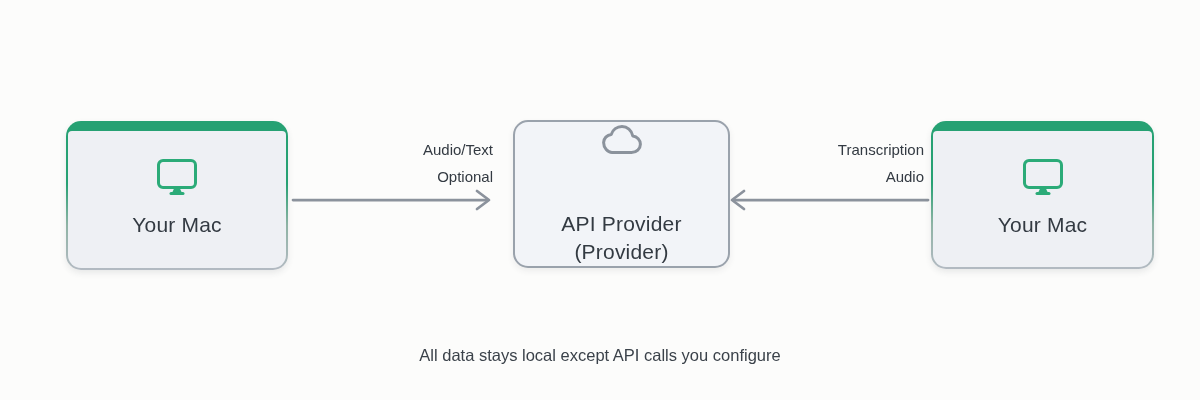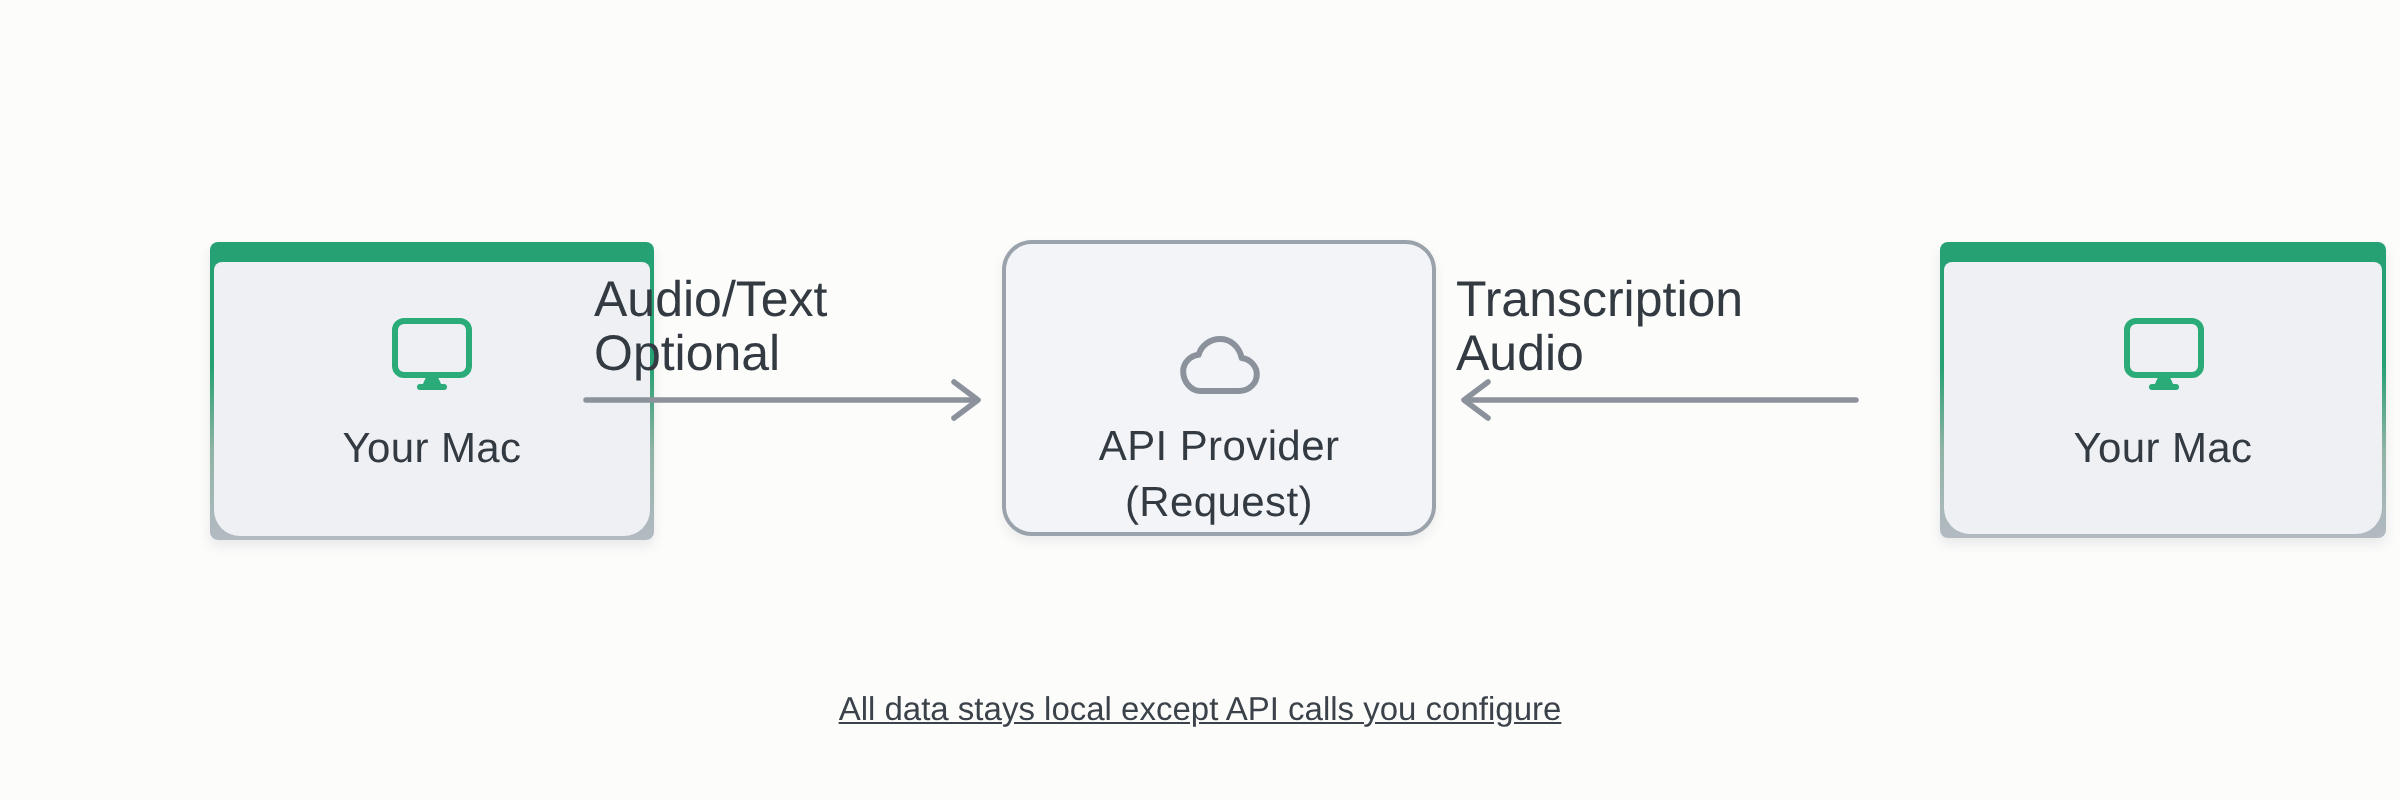--- a/index.html
+++ b/index.html
@@ -18,46 +18,46 @@
     font-family: "Liberation Sans", "DejaVu Sans", sans-serif;
     background: var(--bg);
     color: var(--text);
     overflow: hidden;
   }
   .stage { position: relative; width: 1200px; height: 400px; }
 
   
   .node-green {
     position: absolute;
-    border-radius: 4px;
+    border-radius: 15px;
     padding: 10px 2px 2px 2px;
     background: linear-gradient(180deg, var(--green) 0%, var(--green) 42%, #8fb3a5 70%, #b3bac2 100%);
     box-shadow: 0 3px 6px rgba(45,55,65,0.10);
-    margin-left: 39px;
   }
   .node-green .inner {
     width: 100%; height: 100%;
     background: var(--box-fill);
     border-radius: 4px 4px 13px 13px;
     display: flex; flex-direction: column;
     align-items: center; justify-content: center;
     gap: 13px;
     padding-bottom: 4px;
   }
 
   
   .node-gray {
     position: absolute;
     border: 2px solid var(--gray-border);
     border-radius: 15px;
     background: var(--mid-fill);
     box-shadow: 0 3px 6px rgba(45,55,65,0.08);
     display: flex; flex-direction: column;
-    align-items: center; justify-content: flex-end;
+    align-items: center; justify-content: space-between;
     gap: 9px;
+    margin-left: 12px;
   }
 
   .node-label {
     font-size: 21px;
     letter-spacing: 0.2px;
     color: var(--text);
     text-align: center;
     line-height: 28px;
   }
 
@@ -72,35 +72,34 @@
     stroke-width: 2.75;
     fill: none;
     stroke-linecap: round;
     stroke-linejoin: round;
   }
   #arrow-request { left: 292px; top: 185px; }
   #arrow-result  { left: 725px; top: 185px; }
 
   .arrow-label {
     position: absolute;
-    text-align: left;
-    font-size: 25px;
+    text-align: right;
+    font-size: 15px;
     line-height: 26.5px;
     color: var(--text);
   }
   #label-request { left: 297px; top: 137px; width: 196px; }
   #label-result  { left: 728px; top: 137px; width: 196px; }
 
   .caption {
     position: absolute;
     left: 0; top: 346px; width: 1200px;
     text-align: center;
     font-size: 16.5px;
     color: #3b424a;
-    text-decoration: underline;
   }
 
   .icon-wrap { display: flex; align-items: center; justify-content: center; }
 </style>
 </head>
 <body>
 
 <div class="stage">
 
   <div class="node-green" id="node-left">
@@ -126,21 +125,21 @@
   </svg>
 
   <div class="node-gray" id="node-mid">
     <span class="icon-wrap">
       <svg width="48" height="36" viewBox="0 0 48 36">
         <path d="M14 30.5 H33.5 c4.9 0 8.9-3.7 8.9-8.3 0-4.2-3.3-7.7-7.6-8.2 C33.7 8.2 29.2 4.5 24 4.5 c-5 0-9.3 3.3-10.7 7.9 -4.3.5-7.7 4-7.7 8.2 0 5.5 4.2 9.9 8.4 9.9 Z" fill="none" stroke="var(--arrow)" stroke-width="3" stroke-linejoin="round"></path>
       </svg>
     </span>
     <span class="node-label">
       <div>API Provider</div>
-      <div>(Request)</div>
+      <div>(Provider)</div>
     </span>
   </div>
 
   <div class="arrow-label" id="label-result">
     <div>Transcription</div>
     <div>Audio</div>
   </div>
   <svg class="arrow-svg" id="arrow-result" width="204" height="30">
     <line x1="203" y1="15" x2="9" y2="15"></line>
     <polyline points="19,6 7,15 19,24"></polyline>

